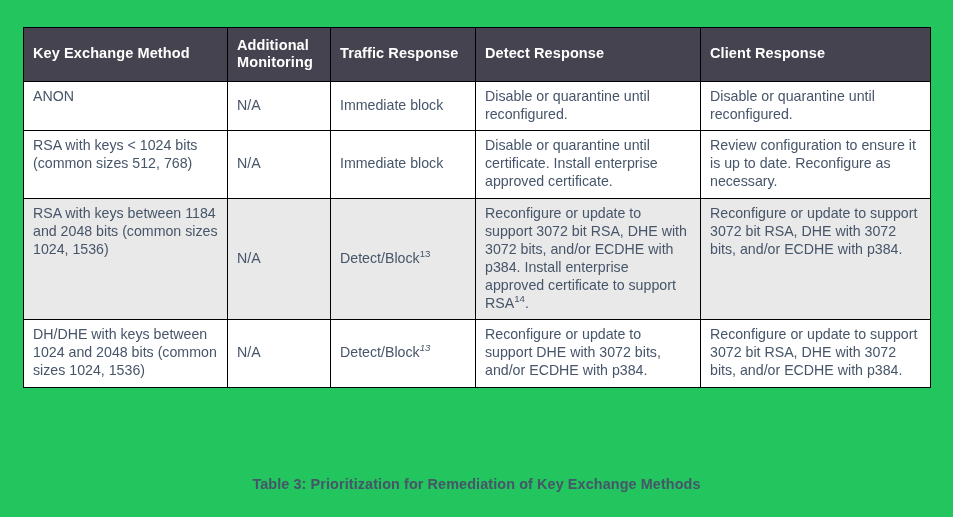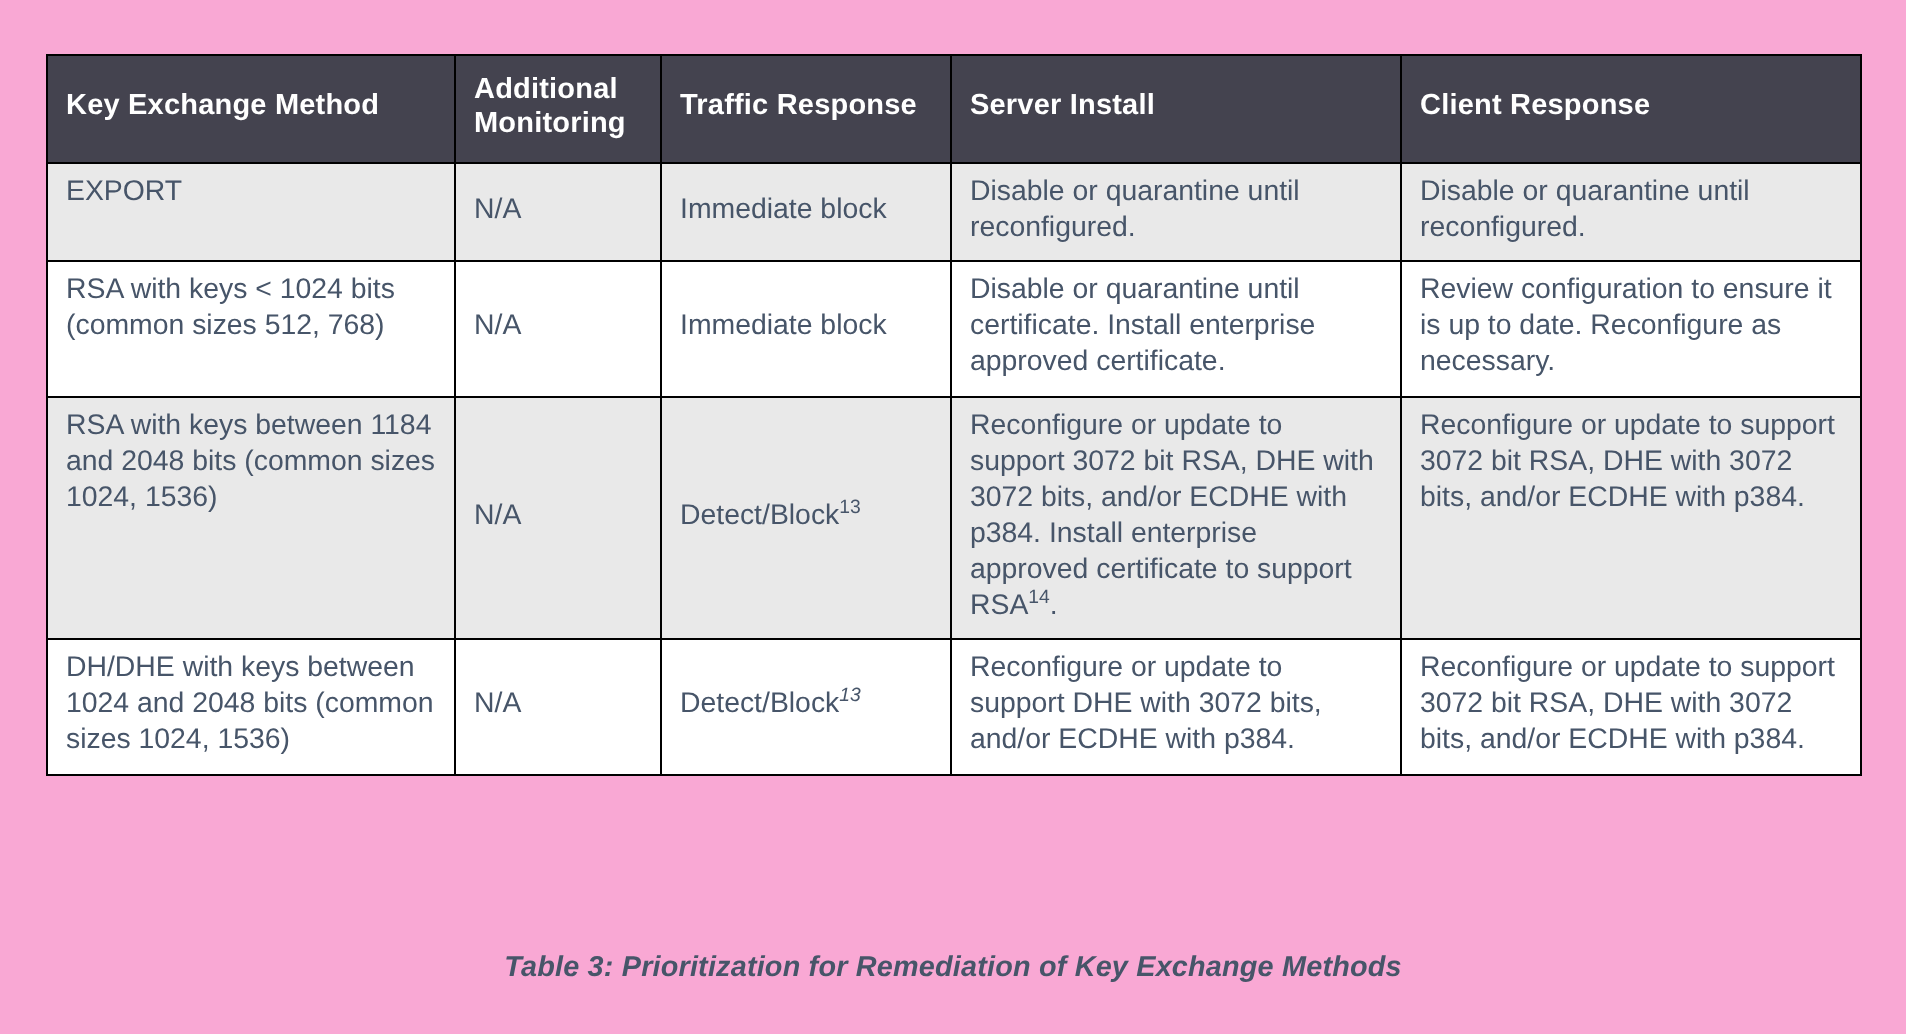--- a/index.html
+++ b/index.html
@@ -10,21 +10,21 @@
   body {
     width: 953px;
     height: 517px;
     overflow: hidden;
     font-family: "Liberation Sans", sans-serif;
   }
   #page {
     position: relative;
     width: 953px;
     height: 517px;
-    background: #f9a8d4;
+    background: #22c55e;
   }
   .table-wrap {
     position: absolute;
     left: 23px;
     top: 27px;
     width: 907px;
   }
   table.kx {
     border-collapse: collapse;
     table-layout: fixed;
@@ -77,21 +77,20 @@
     font-style: italic;
   }
   .caption {
     position: absolute;
     left: 0;
     top: 476px;
     width: 953px;
     text-align: center;
     font-size: 14.4px;
     font-weight: bold;
-    font-style: italic;
     color: #475569;
     letter-spacing: 0.1px;
   }
 </style>
 </head>
 <body>
 
 <div id="page">
 
   <div class="table-wrap">
@@ -101,27 +100,27 @@
           <col class="c1">
           <col class="c2">
           <col class="c3">
           <col class="c4">
       </colgroup>
       <thead>
         <tr>
           <th>Key Exchange Method</th>
           <th>Additional Monitoring</th>
           <th>Traffic Response</th>
-          <th>Server Install</th>
+          <th>Detect Response</th>
           <th>Client Response</th>
         </tr>
       </thead>
       <tbody id="table-body">
-          <tr class="stripe">
-            <td>EXPORT</td>
+          <tr class="plain">
+            <td>ANON</td>
             <td class="mid">N/A</td>
             <td class="mid">Immediate block</td>
             <td>Disable or quarantine until reconfigured.</td>
             <td>Disable or quarantine until reconfigured.</td>
           </tr>
           <tr class="plain">
             <td>RSA with keys &lt; 1024 bits (common sizes 512, 768)</td>
             <td class="mid">N/A</td>
             <td class="mid">Immediate block</td>
             <td>Disable or quarantine until certificate. Install enterprise approved certificate.</td>

